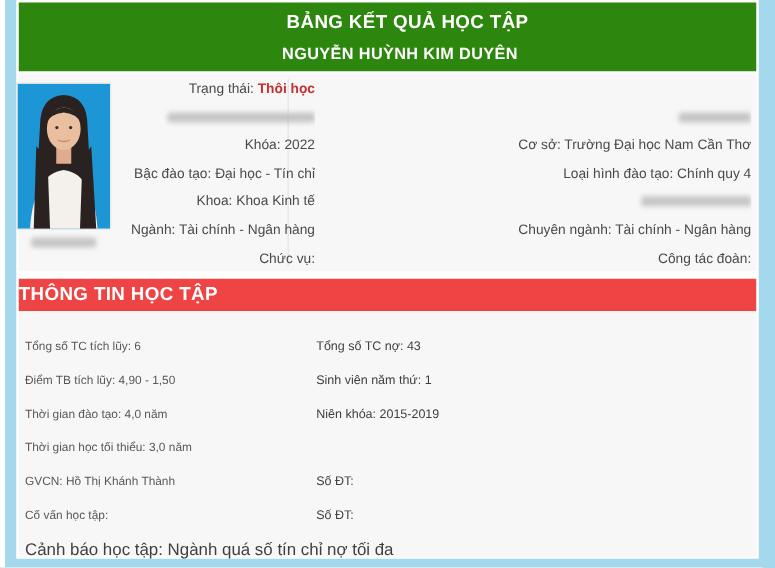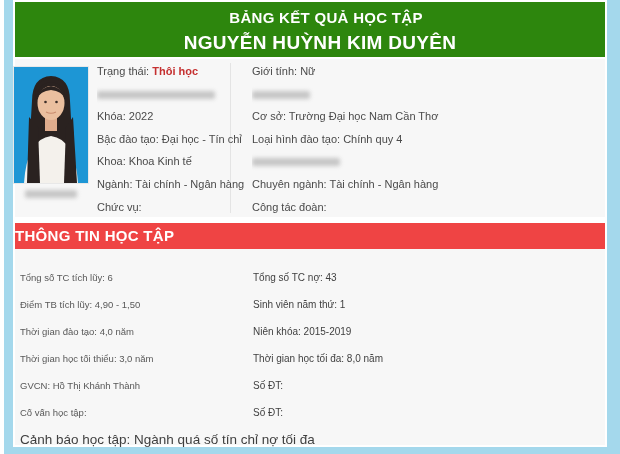--- a/index.html
+++ b/index.html
@@ -9,32 +9,32 @@
     font-family:"Liberation Sans","DejaVu Sans",sans-serif;
     -webkit-font-smoothing:antialiased;
   }
   .left-strip{position:absolute;left:0;top:0;width:4px;height:100%;background:#ffffff;}
   .card{position:absolute;left:13px;top:0;width:594px;height:447px;background:#ffffff;}
 
   
   .green-header{position:absolute;left:2px;top:2px;right:2px;height:55px;background:#2d860d;
     color:#ffffff;text-align:center;font-weight:bold;}
   .green-header .line1{font-size:15px;line-height:24px;margin-top:4px;letter-spacing:.3px;padding-left:32px;}
-  .green-header .line2{font-size:19px;line-height:25px;letter-spacing:.3px;margin-left:20px;}
+  .green-header .line2{font-size:13px;line-height:25px;letter-spacing:.3px;margin-left:20px;}
 
   
   .info-top{position:absolute;left:2px;top:59px;right:2px;height:158px;background:#f7f7f7;}
   .vdivider{position:absolute;left:215px;top:4px;bottom:4px;width:1px;background:#e4e4e4;}
   .photo{position:absolute;left:1px;top:67px;width:74px;height:116px;box-shadow:0 0 0 1px #e8e8e8;}
   .photo svg{display:block;width:100%;height:100%;}
   .photo-id{position:absolute;left:12px;top:190px;width:52px;height:8px;background:#b5b5b5;
     border-radius:2px;filter:blur(2px);opacity:.75;}
 
   .info-rows{position:absolute;left:82px;top:1px;right:4px;}
-  .trow{display:flex;height:22.6px;line-height:22.6px;font-size:11px;color:#4a4a4a;}
+  .trow{display:flex;height:22.6px;line-height:22.6px;font-size:11px;color:#4a4a4a;text-align:right;}
   .trow .lcell{width:155px;white-space:nowrap;overflow:hidden;}
   .trow .rcell{flex:1;white-space:nowrap;overflow:hidden;}
   .red-bold{color:#c53030;font-weight:bold;}
   .redact{display:inline-block;vertical-align:middle;background:#b5b5b5;border-radius:2px;
     height:8px;filter:blur(2px);opacity:.75;}
   .redact.w120{width:118px;} .redact.w60{width:58px;} .redact.w90{width:88px;}
 
   
   .section-band{position:absolute;left:2px;top:223px;right:2px;height:26px;background:#ef4444;
     color:#ffffff;font-weight:bold;font-size:15px;line-height:26px;letter-spacing:.3px;}
@@ -62,21 +62,20 @@
 
   <div class="info-top">
     <div class="vdivider"></div>
 
     <div class="info-rows">
       <div class="trow">
         <div class="lcell">
           <span>Trạng thái:</span>
           <span class="red-bold">Thôi học</span>
         </div>
-        <div class="rcell">Giới tính: Nữ</div>
       </div>
 
       <div class="trow">
         <div class="lcell"><span class="redact w120"></span></div>
         <div class="rcell"><span class="redact w60"></span></div>
       </div>
 
       <div class="trow">
         <div class="lcell">Khóa: 2022</div>
         <div class="rcell">Cơ sở: Trường Đại học Nam Cần Thơ</div>
@@ -132,21 +131,20 @@
     <div class="brow">
       <div class="small">Điểm TB tích lũy: 4,90 - 1,50</div>
       <div class="big">Sinh viên năm thứ: 1</div>
     </div>
     <div class="brow">
       <div class="small">Thời gian đào tạo: 4,0 năm</div>
       <div class="big">Niên khóa: 2015-2019</div>
     </div>
     <div class="brow">
       <div class="small">Thời gian học tối thiểu: 3,0 năm</div>
-      <div class="big">Thời gian học tối đa: 8,0 năm</div>
     </div>
     <div class="brow">
       <div class="small">GVCN: Hồ Thị Khánh Thành</div>
       <div class="big">Số ĐT:</div>
     </div>
     <div class="brow">
       <div class="small">Cố vấn học tập:</div>
       <div class="big">Số ĐT:</div>
     </div>
     <div class="warning">Cảnh báo học tập: Ngành quá số tín chỉ nợ tối đa</div>

